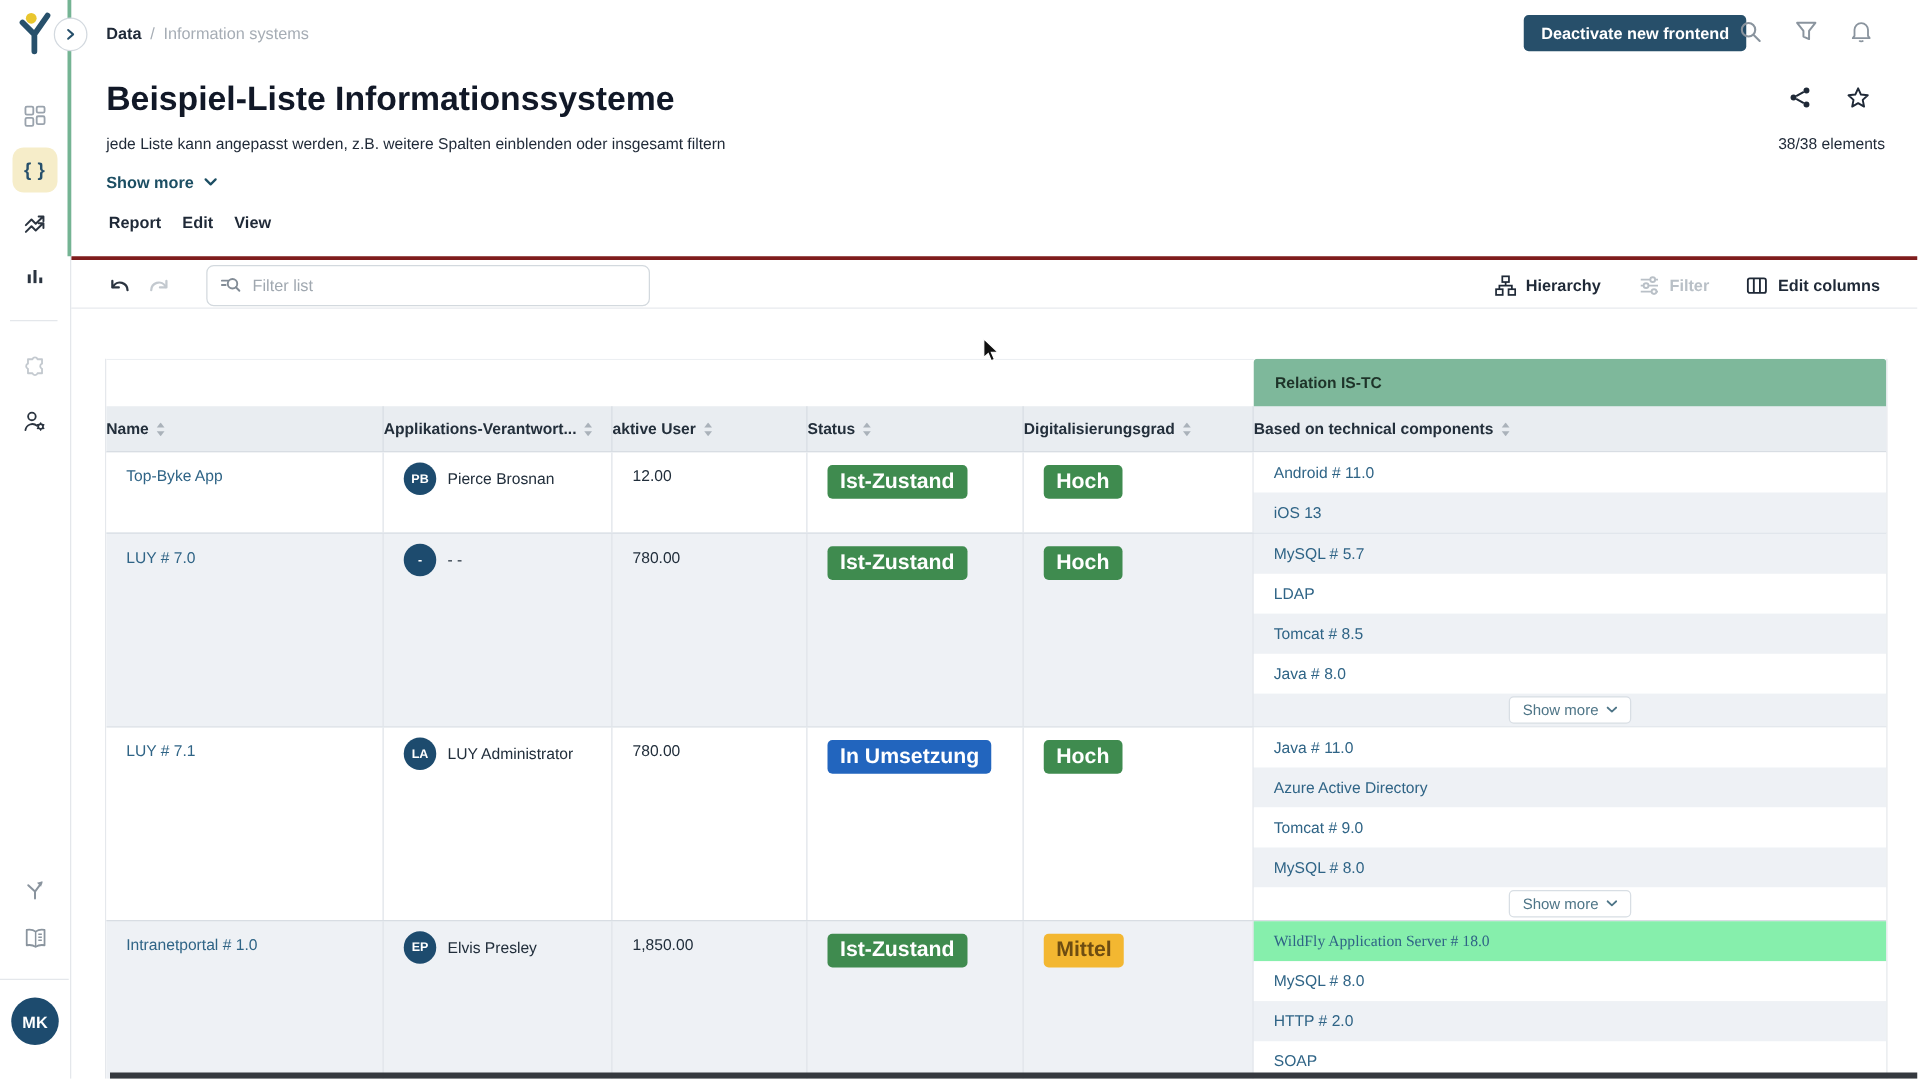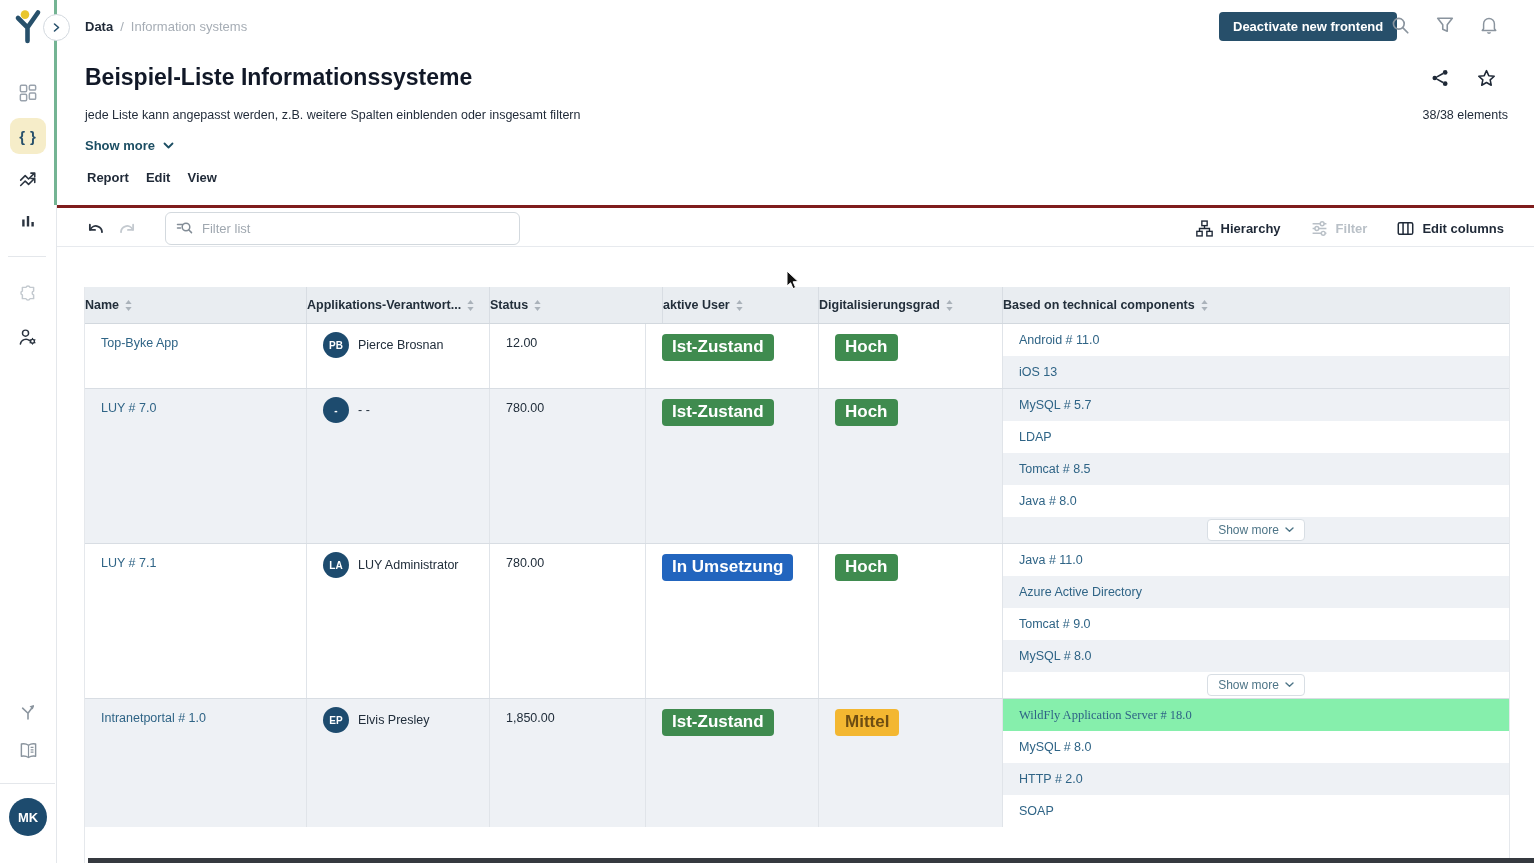--- a/index.html
+++ b/index.html
@@ -26,21 +26,21 @@
   .main{position:absolute;left:56px;top:0;width:1478px;height:863px;}
   .breadcrumb{position:absolute;left:29px;top:19px;font-size:13px;display:flex;gap:7px;align-items:flex-start;}
   .bc-cur{color:#1f2937;font-weight:bold;cursor:pointer;}
   .bc-sep{color:#a6adb5;}
   .bc-page{color:#a6adb5;}
   .deactivate-btn{position:absolute;left:1163px;top:12px;height:29px;background:#274f6a;color:#fff;
                   border:none;border-radius:4px;font-weight:bold;font-size:13px;padding:0 14px;cursor:pointer;
                   font-family:"Liberation Sans",sans-serif;}
   .top-icons{position:absolute;right:36px;top:16px;display:flex;gap:26px;}
   .top-icons .ic{cursor:pointer;}
-  .page-title{position:absolute;left:29px;top:64px;font-size:23px;font-weight:bold;color:#111827;}
+  .page-title{position:absolute;left:29px;top:64px;font-size:27px;font-weight:bold;color:#111827;}
   .title-icons{position:absolute;right:38px;top:69px;display:flex;gap:28px;}
   .subtitle{position:absolute;left:29px;top:108px;font-size:12.5px;color:#1f2937;}
   .elements-count{position:absolute;right:26px;top:108px;font-size:12.5px;color:#1f2937;}
   .show-more-hdr{position:absolute;left:29px;top:138px;display:flex;align-items:center;gap:8px;
                  font-size:13px;font-weight:bold;color:#1c4e63;cursor:pointer;}
   .menu-row{position:absolute;left:31px;top:170px;display:flex;gap:17px;font-size:13px;font-weight:bold;color:#1f2937;}
   .menu-row span{cursor:pointer;}
 
   
   .toolbar{position:absolute;left:0;top:205px;width:1478px;height:42px;border-top:3px solid #7f1d1d;
@@ -268,44 +268,48 @@
         <svg width="17" height="17" viewBox="0 0 16 16">
             <rect x="1.2" y="2.5" width="13.6" height="11" rx="1.5" stroke="#1f2937" stroke-width="1.4" fill="none"></rect>
             <path d="M5.7,2.5 V13.5 M10.3,2.5 V13.5" stroke="#1f2937" stroke-width="1.4"></path>
           </svg>
         <span>Edit columns</span>
       </div>
     </div>
   </div>
 
   <div class="tbl">
+    <div class="group-row">
+      <div class="group-spacer"></div>
+      <div class="group-green">Relation IS-TC</div>
+    </div>
     <div class="hdr-row">
         <div class="hdr-cell c0">
           <span>Name</span>
           <svg width="7" height="11" viewBox="0 0 7 11">
             <path d="M3.5 0 L6.6 4 H0.4 Z" fill="#aab2ba"></path>
             <path d="M3.5 11 L6.6 7 H0.4 Z" fill="#aab2ba"></path>
           </svg>
         </div>
         <div class="hdr-cell c1">
           <span>Applikations-Verantwort...</span>
           <svg width="7" height="11" viewBox="0 0 7 11">
             <path d="M3.5 0 L6.6 4 H0.4 Z" fill="#aab2ba"></path>
             <path d="M3.5 11 L6.6 7 H0.4 Z" fill="#aab2ba"></path>
           </svg>
         </div>
+        <div class="hdr-cell c2">
+          <span>aktive User</span>
+          <svg width="7" height="11" viewBox="0 0 7 11">
+            <path d="M3.5 0 L6.6 4 H0.4 Z" fill="#aab2ba"></path>
+            <path d="M3.5 11 L6.6 7 H0.4 Z" fill="#aab2ba"></path>
+          </svg>
+        </div>
         <div class="hdr-cell c3">
           <span>Status</span>
-          <svg width="7" height="11" viewBox="0 0 7 11">
-            <path d="M3.5 0 L6.6 4 H0.4 Z" fill="#aab2ba"></path>
-            <path d="M3.5 11 L6.6 7 H0.4 Z" fill="#aab2ba"></path>
-          </svg>
-        </div>
-        <div class="hdr-cell c2">
-          <span>aktive User</span>
           <svg width="7" height="11" viewBox="0 0 7 11">
             <path d="M3.5 0 L6.6 4 H0.4 Z" fill="#aab2ba"></path>
             <path d="M3.5 11 L6.6 7 H0.4 Z" fill="#aab2ba"></path>
           </svg>
         </div>
         <div class="hdr-cell c4">
           <span>Digitalisierungsgrad</span>
           <svg width="7" height="11" viewBox="0 0 7 11">
             <path d="M3.5 0 L6.6 4 H0.4 Z" fill="#aab2ba"></path>
             <path d="M3.5 11 L6.6 7 H0.4 Z" fill="#aab2ba"></path>

